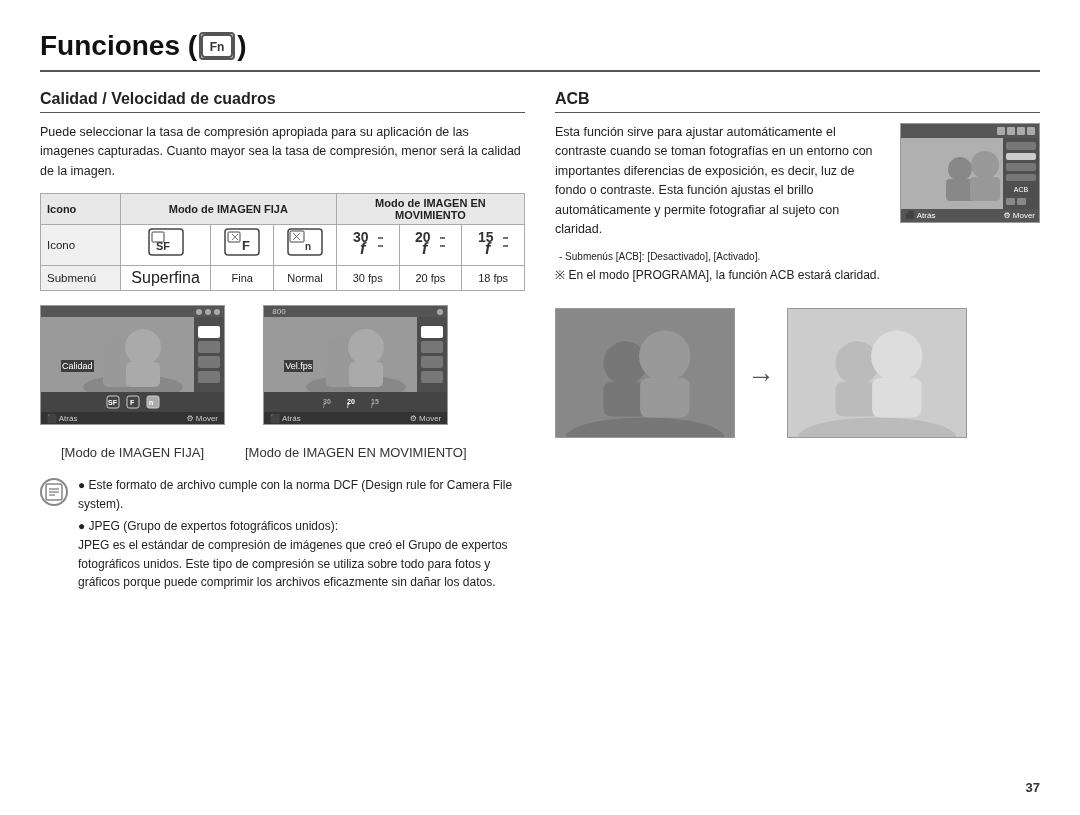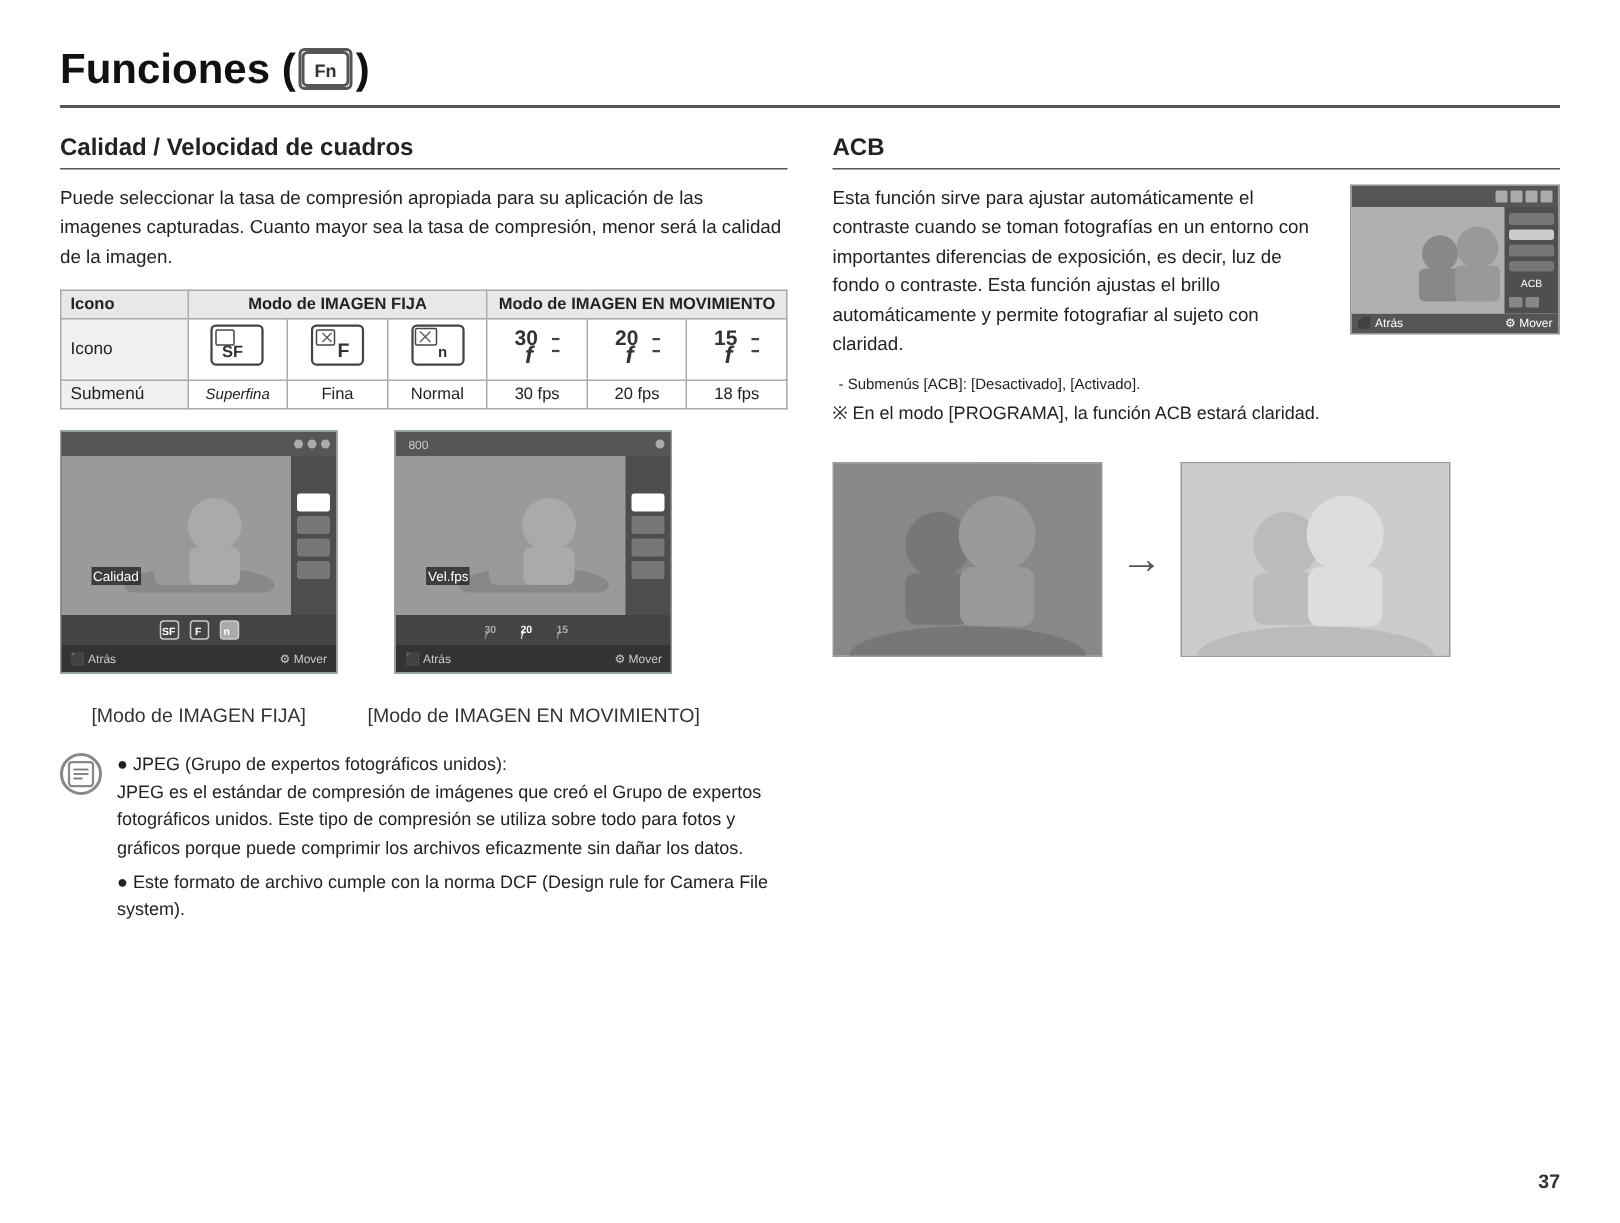--- a/index.html
+++ b/index.html
@@ -109,22 +109,22 @@
       padding: 4px 6px;
     }
     
     .screenshots-row {
       display: flex;
       gap: 20px;
       margin-bottom: 10px;
     }
     .screenshot-box {
       width: 185px;
-      height: 162px;
-      background: #15803d;
+      height: 120px;
+      background: #8b5cf6;
       border: 1px solid #999;
       display: flex;
       flex-direction: column;
       align-items: center;
       justify-content: center;
       position: relative;
       overflow: hidden;
     }
     .screenshot-caption {
       font-size: 13px;
@@ -402,21 +402,21 @@
               <svg width="36" height="28" viewBox="0 0 36 28">
                 <text x="3" y="14" font-size="14" font-weight="bold" fill="#333">15</text>
                 <text x="10" y="26" font-size="16" font-style="italic" fill="#333">f</text>
                 <line x1="28" y1="10" x2="33" y2="10" stroke="#444" stroke-width="1.5"></line>
                 <line x1="28" y1="18" x2="33" y2="18" stroke="#444" stroke-width="1.5"></line>
               </svg>
             </td>
           </tr>
           <tr>
             <td class="label-cell">Submenú</td>
-            <td style="font-size:10px;font-style:italic;">Superfina</td>
+            <td style="font-size:16px;">Superfina</td>
             <td style="font-size:11px;">Fina</td>
             <td style="font-size:11px;">Normal</td>
             <td style="font-size:11px;">30 fps</td>
             <td style="font-size:11px;">20 fps</td>
             <td style="font-size:11px;">18 fps</td>
           </tr>
         </tbody>
       </table>
 
       <div class="screenshots-row">
@@ -525,24 +525,24 @@
       <div class="note-box">
         <div class="note-icon">
           <svg width="20" height="20" viewBox="0 0 20 20">
             <rect x="2" y="2" width="16" height="16" rx="2" fill="none" stroke="#888" stroke-width="1.5"></rect>
             <line x1="5" y1="7" x2="15" y2="7" stroke="#777" stroke-width="1.2"></line>
             <line x1="5" y1="10" x2="15" y2="10" stroke="#777" stroke-width="1.2"></line>
             <line x1="5" y1="13" x2="11" y2="13" stroke="#777" stroke-width="1.2"></line>
           </svg>
         </div>
         <div class="note-text">
+          <div class="note-bullet">● <span>Este formato de archivo cumple con la norma DCF (Design rule for Camera File system).</span></div>
           <div class="note-bullet">● <span>JPEG (Grupo de expertos fotográficos unidos):</span><br>
             <span>JPEG es el estándar de compresión de imágenes que creó el Grupo de expertos fotográficos unidos. Este tipo de compresión se utiliza sobre todo para fotos y gráficos porque puede comprimir los archivos eficazmente sin dañar los datos.</span>
           </div>
-          <div class="note-bullet">● <span>Este formato de archivo cumple con la norma DCF (Design rule for Camera File system).</span></div>
         </div>
       </div>
     </div>
 
     <div class="right-col">
       <div class="section-title">ACB</div>
 
       <div class="acb-top">
         <div class="acb-desc">Esta función sirve para ajustar automáticamente el contraste cuando se toman fotografías en un entorno con importantes diferencias de exposición, es decir, luz de fondo o contraste. Esta función ajustas el brillo automáticamente y permite fotografiar al sujeto con claridad.</div>
 

